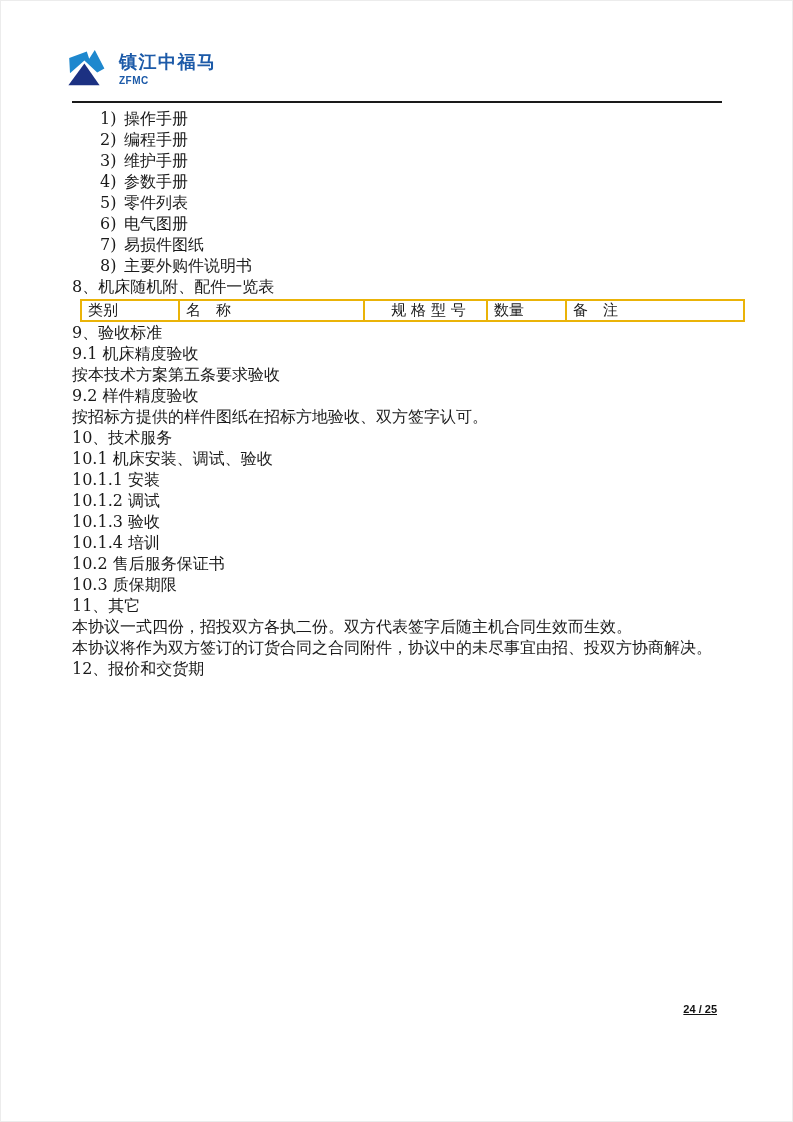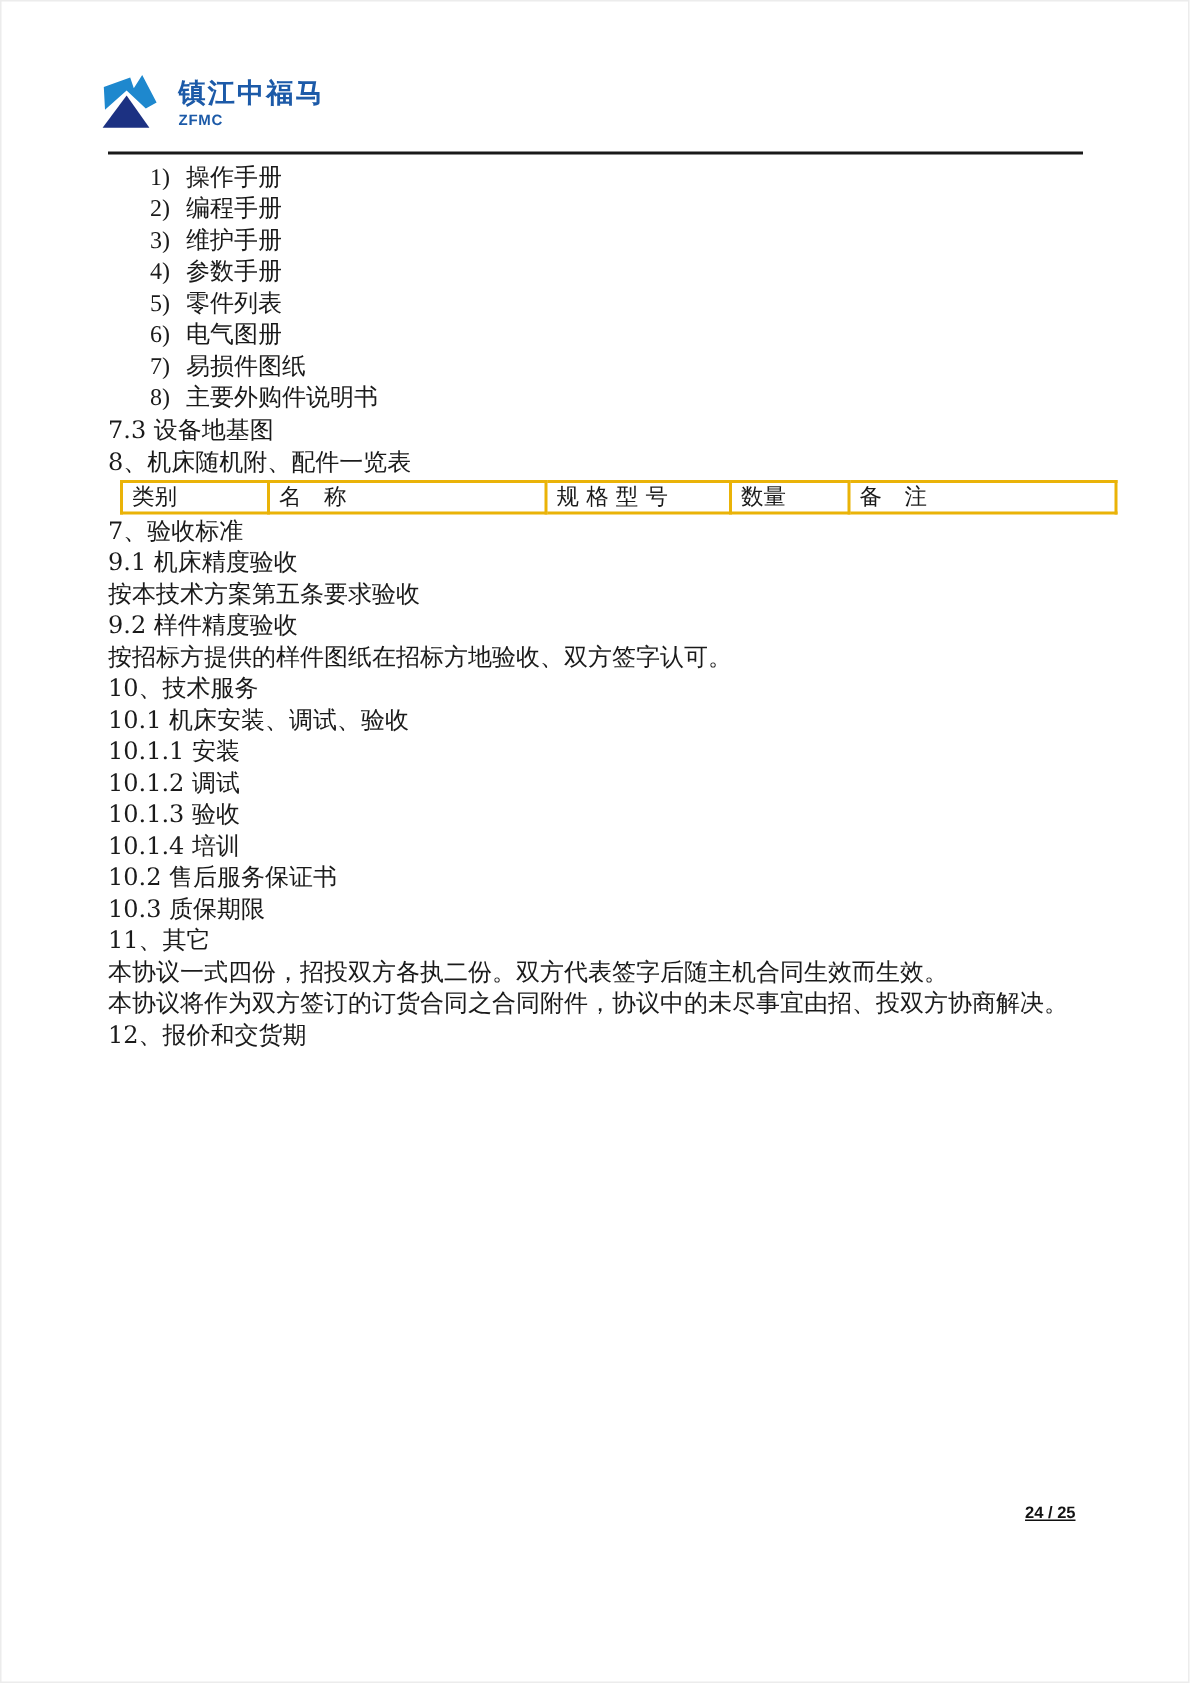--- a/index.html
+++ b/index.html
@@ -10,31 +10,31 @@
     overflow:hidden;
   }
   .header{position:absolute;top:45px;left:62px;display:flex;align-items:center;}
   .logo{width:48px;height:46px;display:block;}
   .brand{margin-left:9px;font-family:"Liberation Sans","DejaVu Sans",sans-serif;}
   .brand-name{font-size:18px;font-weight:bold;color:#1C5AA8;letter-spacing:1.5px;line-height:22px;margin-top:3px;}
   .brand-abbr{font-size:10px;font-weight:bold;color:#1C5AA8;letter-spacing:0.5px;line-height:15px;}
   .rule{position:absolute;top:101px;left:72px;width:650px;height:2px;background:#1a1a1a;}
   .doc-body{position:absolute;top:108px;left:72px;width:655px;font-size:16px;color:#1a1a1a;}
   .line{height:21px;line-height:21px;white-space:pre;}
-  .sub{padding-left:28px;font-family:Liberation Serif, serif;}
+  .sub{padding-left:28px;}
   .sub .num{display:inline-block;width:24px;}
   table.acc{
     border-collapse:collapse;table-layout:fixed;width:623px;margin:2px 0 0 8px;
     border:2px solid #1a1a1a;
   }
   table.acc td{
     border:2px solid #eab308;height:19px;line-height:19px;
     padding:0 0 0 6px;font-size:15px;white-space:pre;overflow:hidden;
   }
-  .c0{width:90px;}.c1{width:177px;}.c2{width:115px;}.c3{width:71px;}.c4{width:170px;margin-left:12px;}
+  .c0{width:90px;}.c1{width:177px;}.c2{width:115px;text-align:center;}.c3{width:71px;}.c4{width:170px;margin-left:12px;}
   .footer{
     position:absolute;top:1003px;right:76px;
     font-family:"Liberation Sans","DejaVu Sans",sans-serif;
     font-size:11px;font-weight:bold;color:#111;text-decoration:underline;
   }
 </style>
 </head>
 <body>
 
 <div class="header">
@@ -53,36 +53,35 @@
 <main class="doc-body">
   <div class="line sub"><span class="num">1)</span><span>操作手册</span></div>
   <div class="line sub"><span class="num">2)</span><span>编程手册</span></div>
   <div class="line sub"><span class="num">3)</span><span>维护手册</span></div>
   <div class="line sub"><span class="num">4)</span><span>参数手册</span></div>
   <div class="line sub"><span class="num">5)</span><span>零件列表</span></div>
   <div class="line sub"><span class="num">6)</span><span>电气图册</span></div>
   <div class="line sub"><span class="num">7)</span><span>易损件图纸</span></div>
   <div class="line sub"><span class="num">8)</span><span>主要外购件说明书</span></div>
 
-  <div class="line">7.3 设备地基图</div>
   <div class="line">8、机床随机附、配件一览表</div>
 
   <table class="acc">
     <tbody>
         <tr>
       <td class="c0">类别</td>
       <td class="c1">名　称</td>
       <td class="c2">规 格 型 号</td>
       <td class="c3">数量</td>
       <td class="c4">备　注</td>
     </tr>
   </tbody>
     </table>
 
-  <div class="line">7、验收标准</div>
+  <div class="line">9、验收标准</div>
   <div class="line">9.1 机床精度验收</div>
   <div class="line">按本技术方案第五条要求验收</div>
   <div class="line">9.2 样件精度验收</div>
   <div class="line">按招标方提供的样件图纸在招标方地验收、双方签字认可。</div>
   <div class="line">10、技术服务</div>
   <div class="line">10.1 机床安装、调试、验收</div>
   <div class="line">10.1.1 安装</div>
   <div class="line">10.1.2 调试</div>
   <div class="line">10.1.3 验收</div>
   <div class="line">10.1.4 培训</div>

